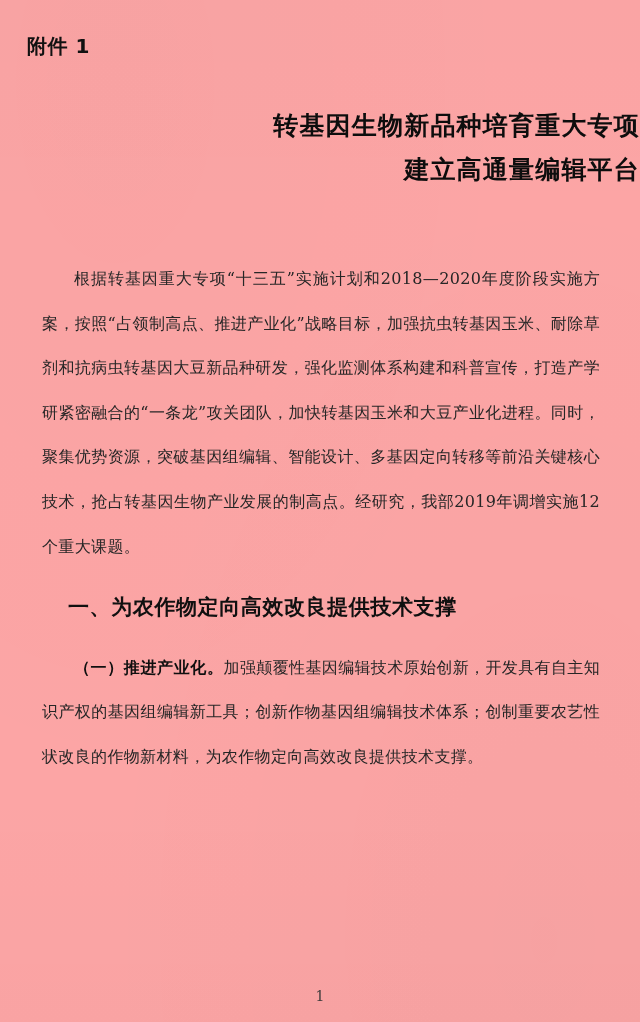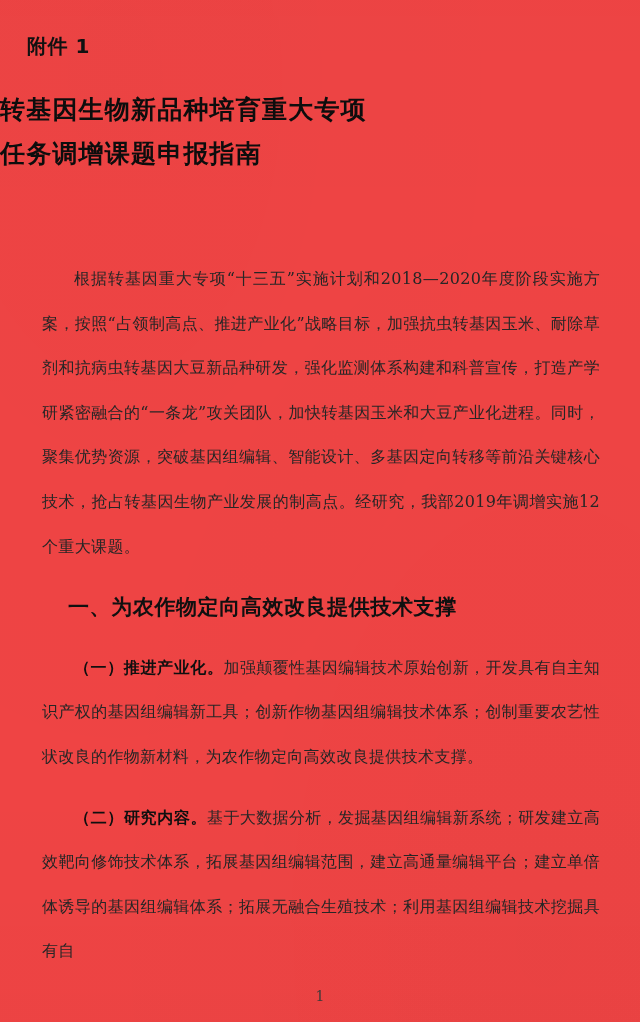--- a/index.html
+++ b/index.html
@@ -14,21 +14,21 @@
     overflow: hidden;
     font-family: "DejaVu Serif", "Liberation Serif", serif;
     color: #1a1a1a;
     -webkit-font-smoothing: antialiased;
   }
 
   
   #page {
     position: absolute;
     inset: 0;
-    background: #ef4444;
+    background: #fca5a5;
     padding: 16px;
   }
 
   
   #scan-grain {
     position: absolute;
     inset: 0;
     pointer-events: none;
     background:
       radial-gradient(ellipse at 18% 8%, rgba(0,0,0,0.012) 0%, rgba(0,0,0,0) 60%),
@@ -48,22 +48,22 @@
     letter-spacing: 0.5px;
     color: #111111;
     white-space: nowrap;
   }
 
   
   .doc-title {
     position: absolute;
     left: 0;
     right: 0;
-    top: 88px;
-    text-align: left;
+    top: 104px;
+    text-align: right;
   }
   .doc-title-line {
     font-family: "DejaVu Serif", "Liberation Serif", serif;
     font-weight: 700;
     font-size: 25px;
     line-height: 44px;
     letter-spacing: 1.2px;
     color: #0d0d0d;
     white-space: nowrap;
   }
@@ -126,34 +126,31 @@
 <body>
 
 <div id="page">
 
   <div id="scan-grain"></div>
 
   <div class="attachment-label">附件 1</div>
 
   <div class="doc-title">
     <div class="doc-title-line">转基因生物新品种培育重大专项</div>
-    <div class="doc-title-line">任务调增课题申报指南</div>
+    <div class="doc-title-line">建立高通量编辑平台</div>
   </div>
 
   <div class="body-content">
 
     <p class="para">根据转基因重大专项“十三五”实施计划和2018—2020年度阶段实施方案，按照“占领制高点、推进产业化”战略目标，加强抗虫转基因玉米、耐除草剂和抗病虫转基因大豆新品种研发，强化监测体系构建和科普宣传，打造产学研紧密融合的“一条龙”攻关团队，加快转基因玉米和大豆产业化进程。同时，聚集优势资源，突破基因组编辑、智能设计、多基因定向转移等前沿关键核心技术，抢占转基因生物产业发展的制高点。经研究，我部2019年调增实施12个重大课题。</p>
 
     <p class="section-heading">一、为农作物定向高效改良提供技术支撑</p>
 
     <p class="para">
       <span class="subheading-run">（一）推进产业化。</span><span>加强颠覆性基因编辑技术原始创新，开发具有自主知识产权的基因组编辑新工具；创新作物基因组编辑技术体系；创制重要农艺性状改良的作物新材料，为农作物定向高效改良提供技术支撑。</span>
     </p>
 
-    <p class="para">
-      <span class="subheading-run">（二）研究内容。</span><span>基于大数据分析，发掘基因组编辑新系统；研发建立高效靶向修饰技术体系，拓展基因组编辑范围，建立高通量编辑平台；建立单倍体诱导的基因组编辑体系；拓展无融合生殖技术；利用基因组编辑技术挖掘具有自</span>
-    </p>
 
   </div>
 
   <div class="page-number">1</div>
 
 </div>
 
 </body></html>

